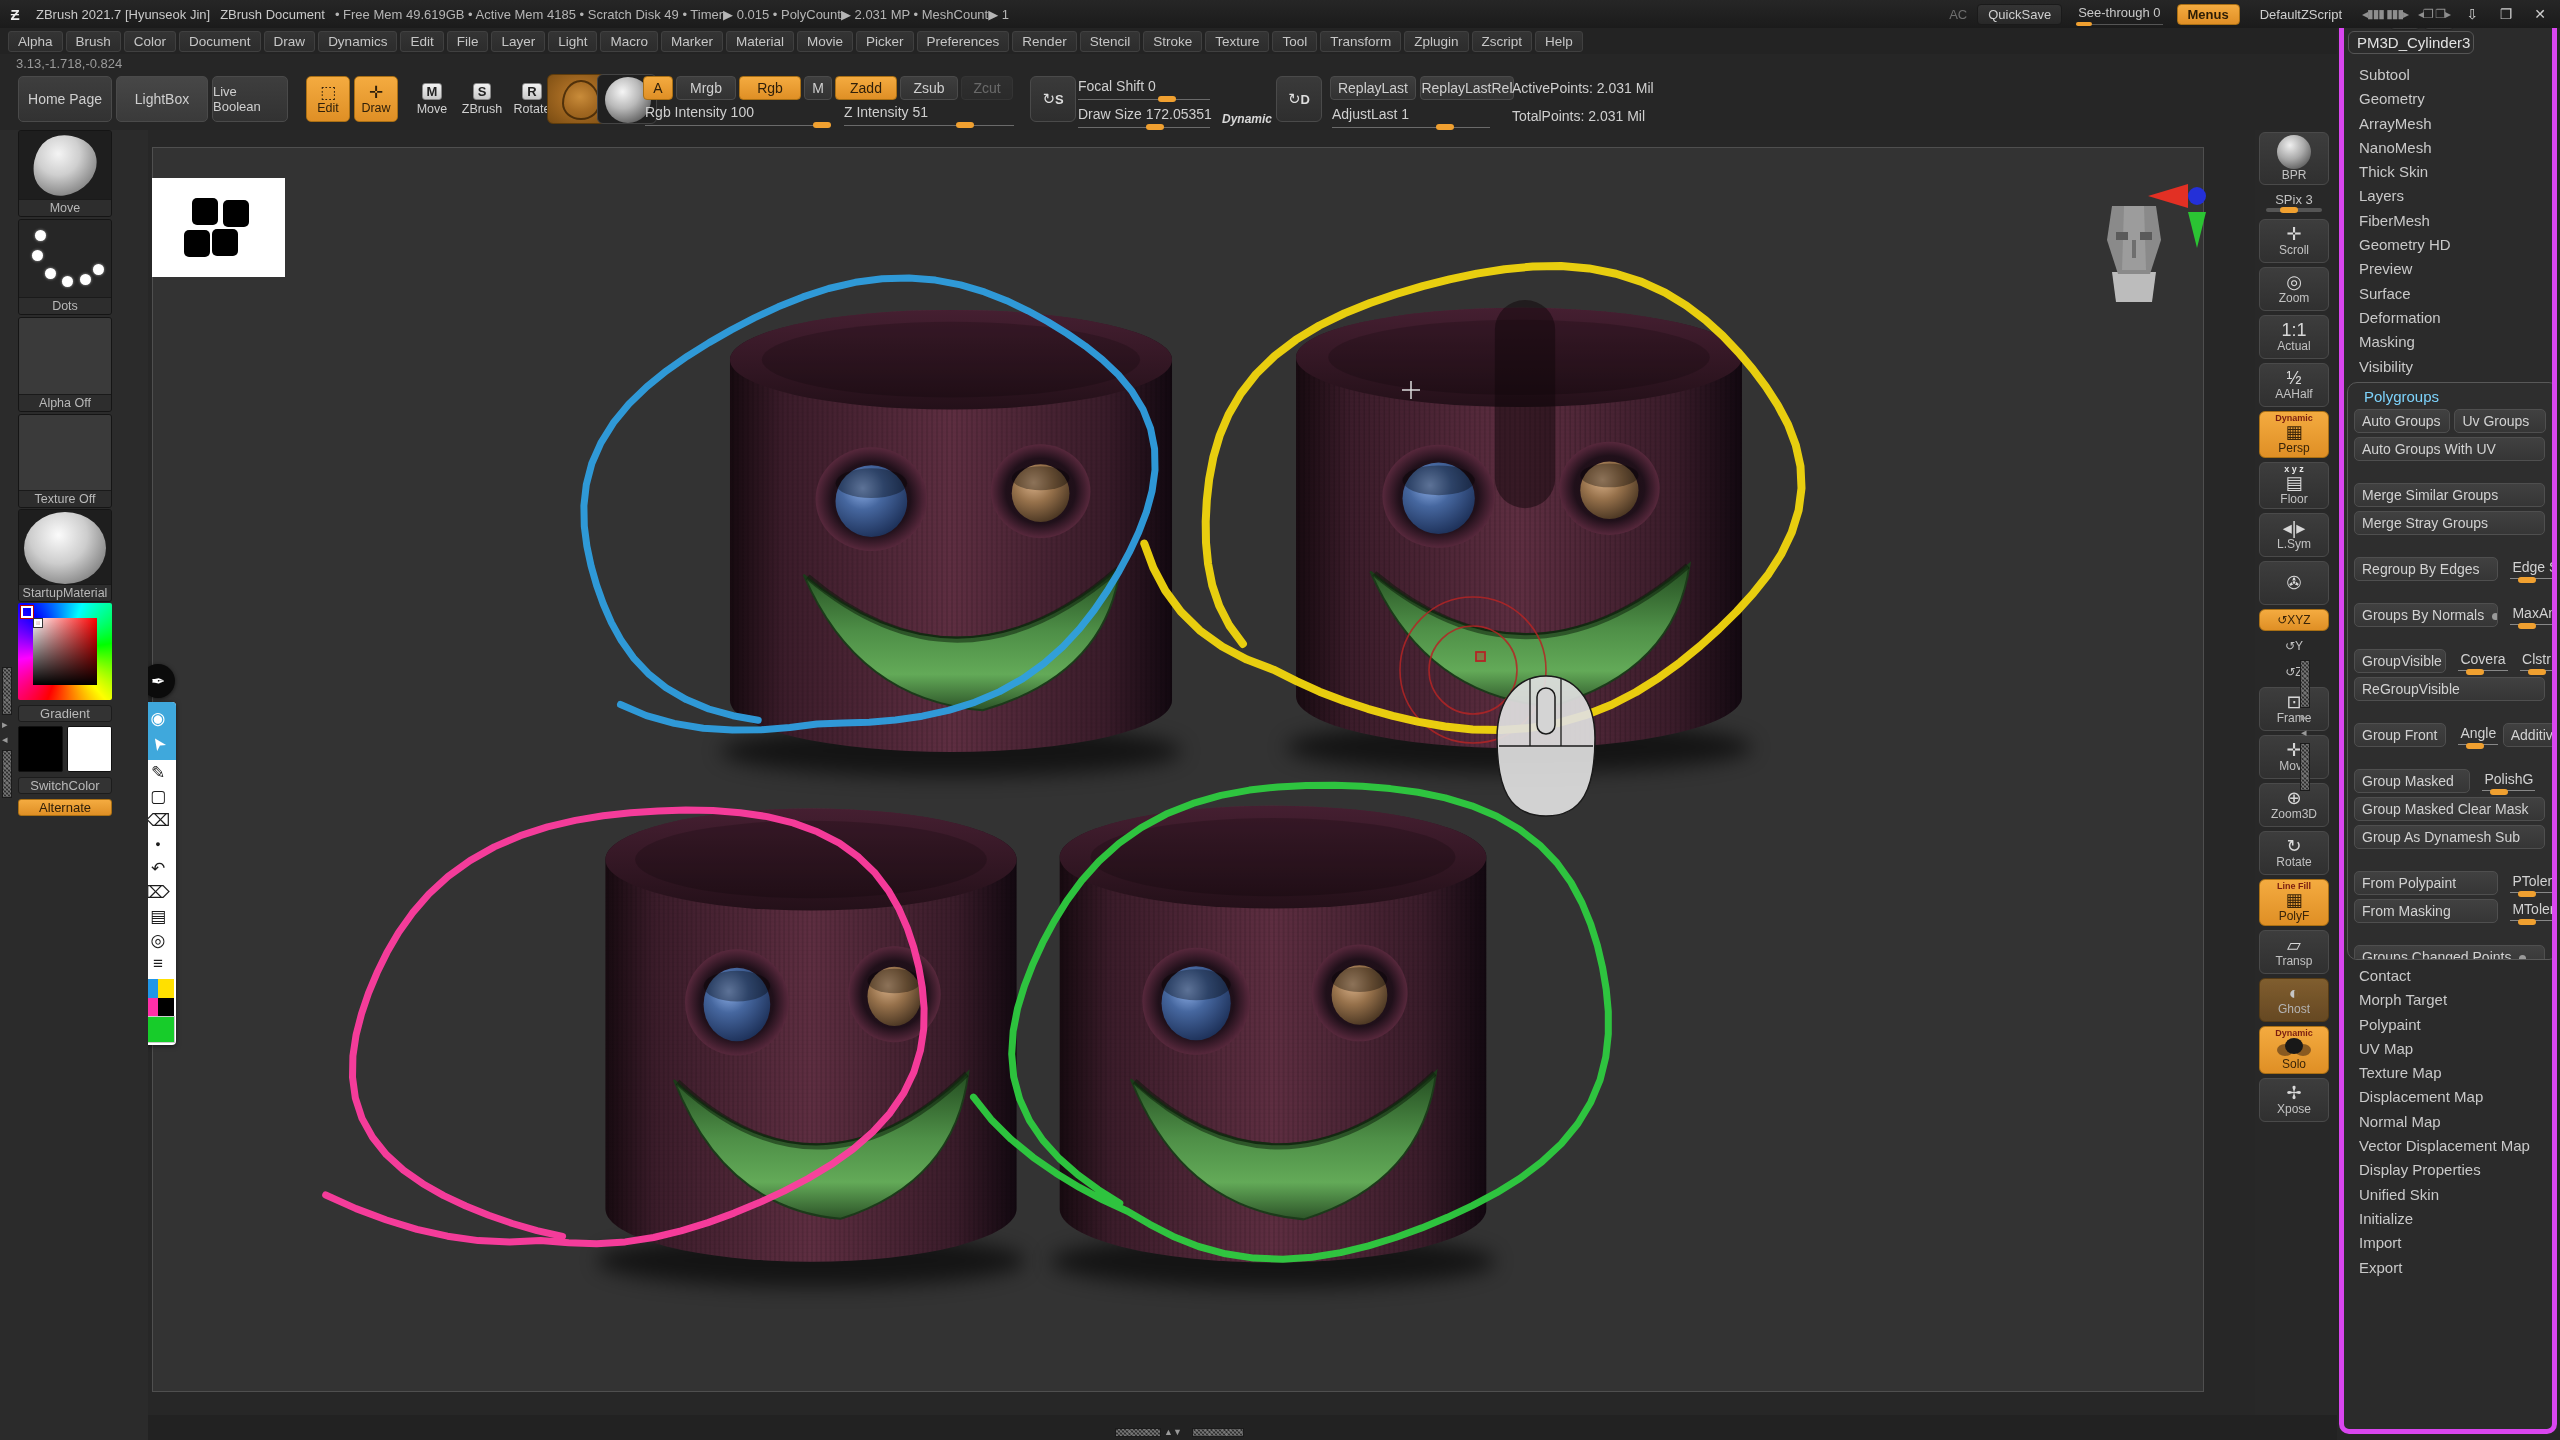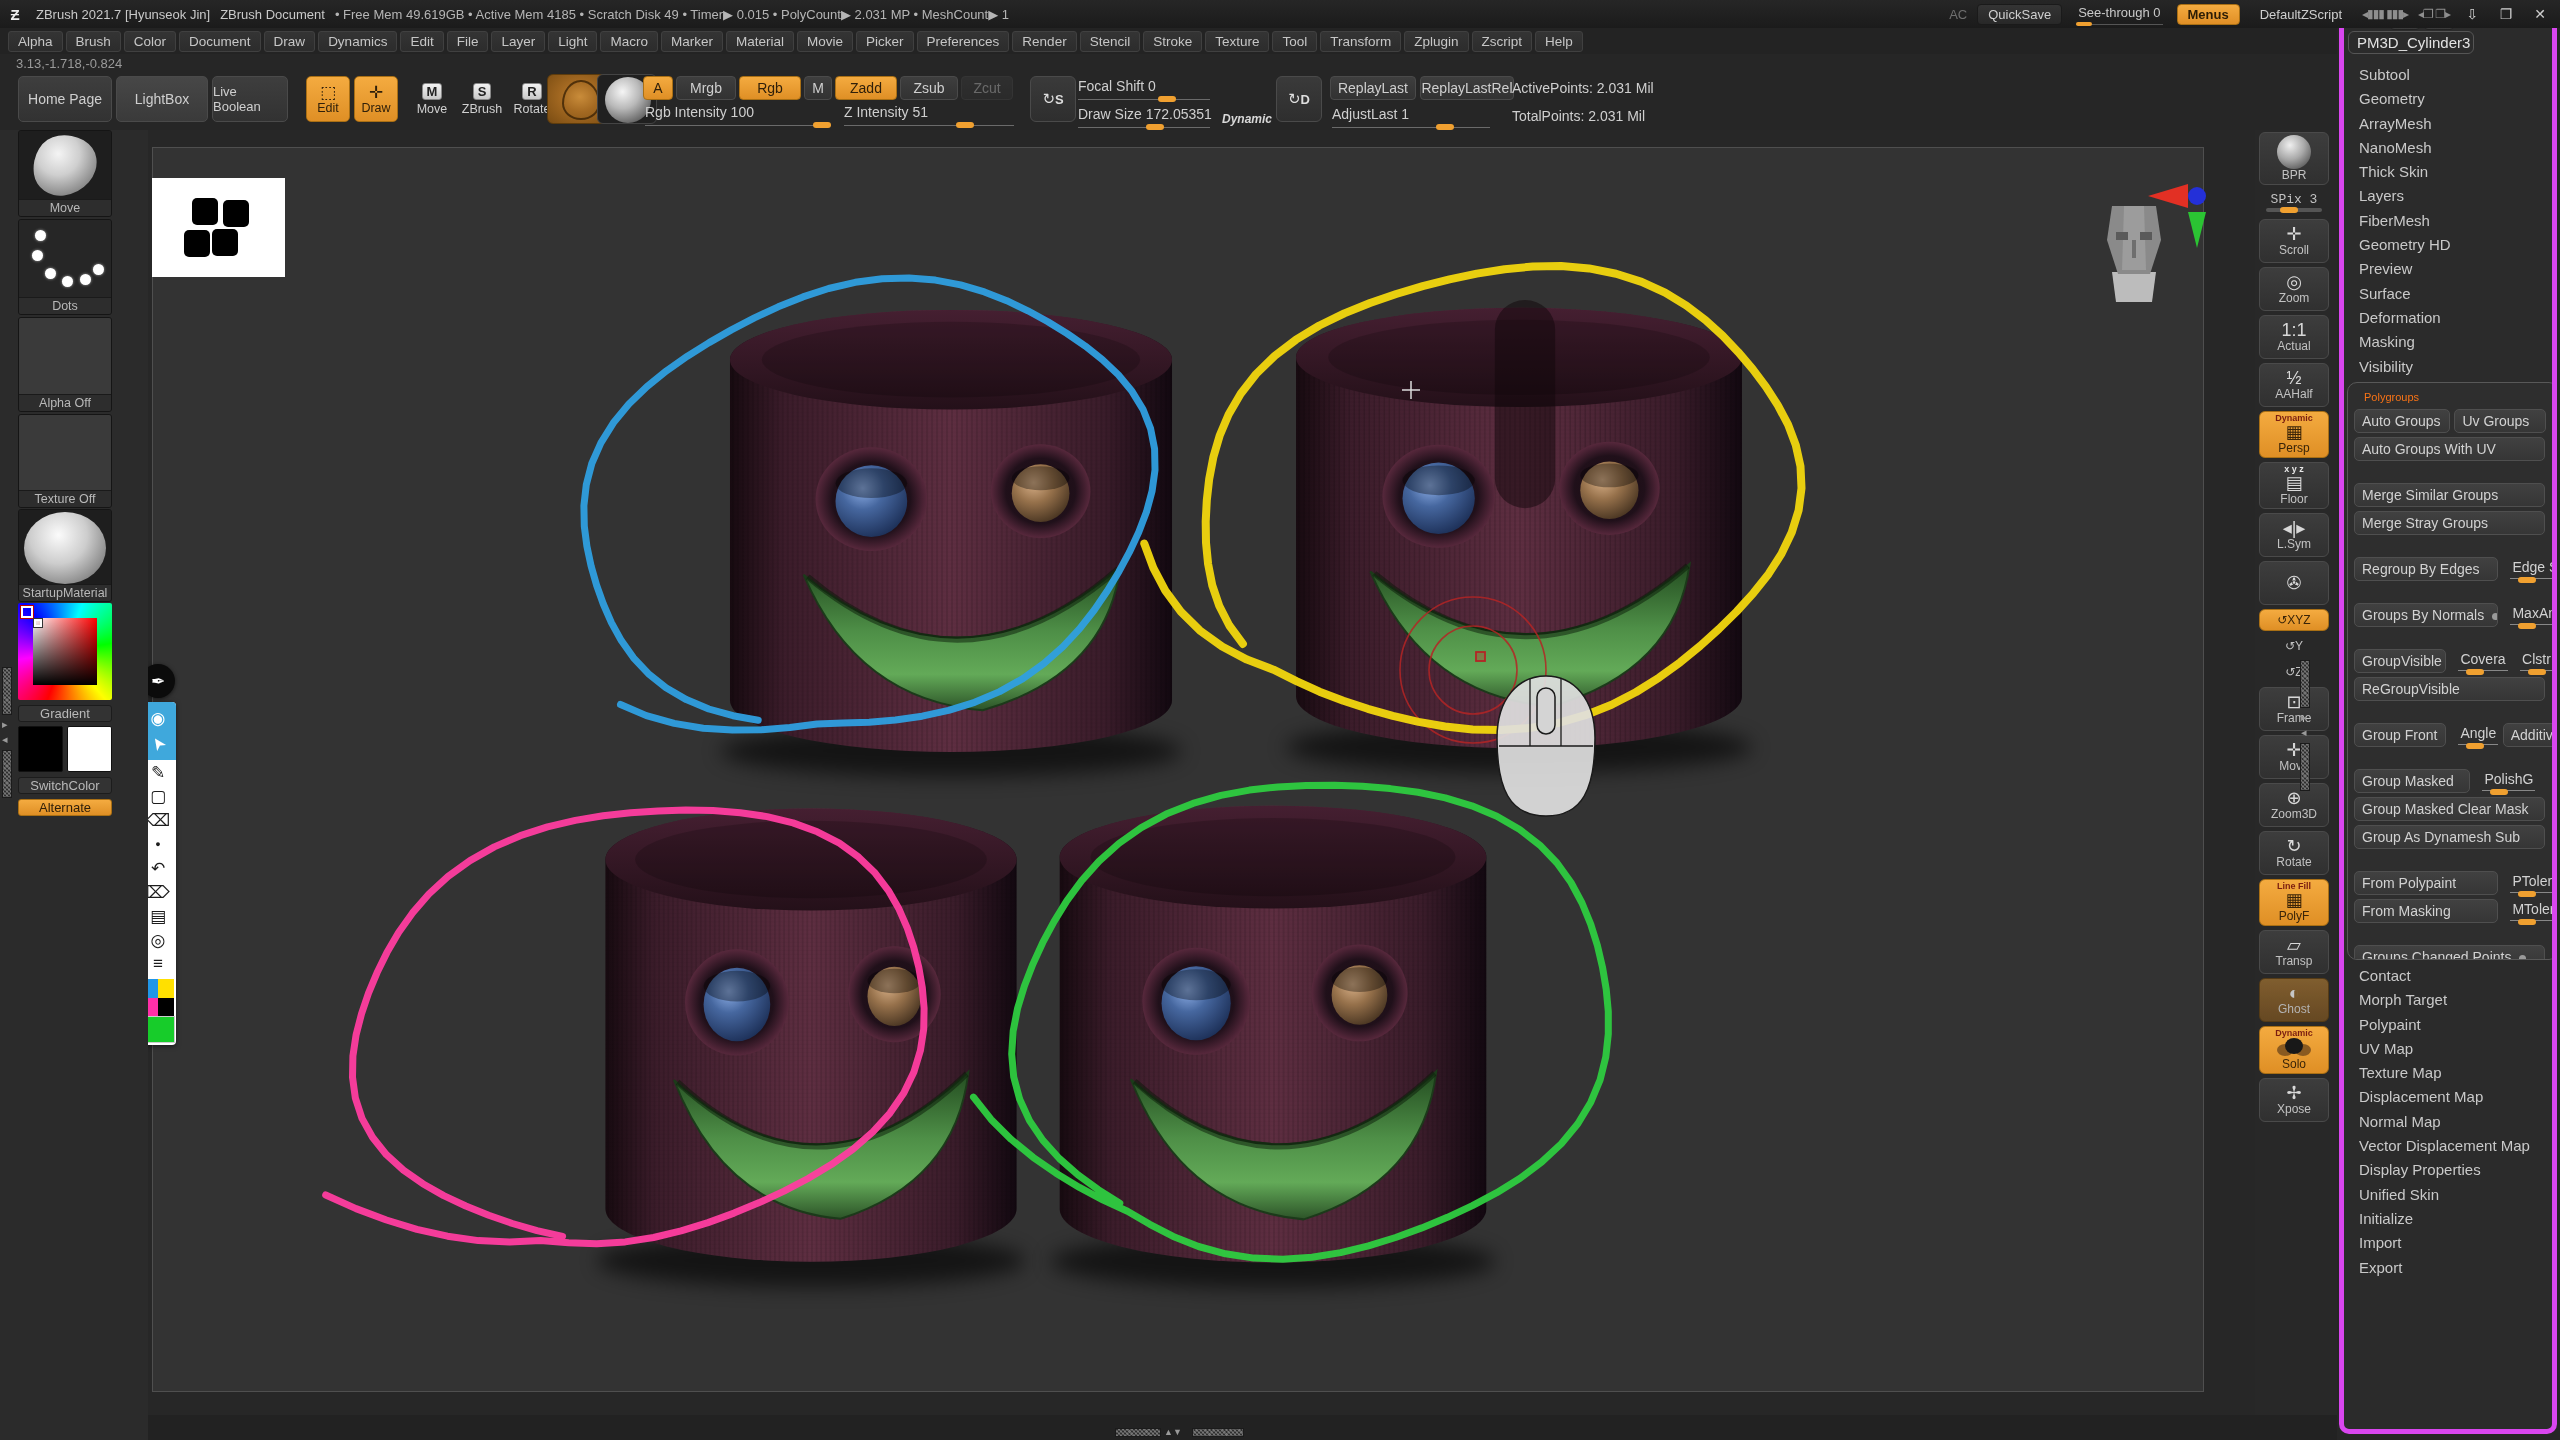--- a/index.html
+++ b/index.html
@@ -114,21 +114,21 @@
     color:#c2c2c2; display:flex; flex-direction:column; align-items:center; justify-content:center; padding:2px 0; min-height:44px;}
   .shelf-btn .glyph { font-size:18px; line-height:19px; color:#d8d8d8;}
   .shelf-btn .lbl { font-size:12px; line-height:13px; white-space:nowrap;}
   .shelf-btn .top { font-size:9px; line-height:9px; color:#e8e8e8; font-weight:bold;}
   .shelf-btn.active { background:linear-gradient(#f4ab40,#df8f25); border-color:#a96f14; color:#3a2408;}
   .shelf-btn.active .glyph,.shelf-btn.active .lbl { color:#3a2408;}
   .shelf-btn.active .top { color:#7a1d10;}
   .shelf-btn.ghost { background:linear-gradient(#8a6430,#6d4c22); border-color:#5a3e14; opacity:.9;}
   .shelf-btn.k-pill,.shelf-btn.k-bare { min-height:22px; padding:1px 0;}
   .shelf-btn.k-bare { background:none; border:none; }
-  .shelf-btn.k-slider { min-height:26px; background:none; border:none;font-family:Liberation Mono, monospace;}
+  .shelf-btn.k-slider { min-height:26px; background:none; border:none;}
   .shelf-btn.k-slider .lbl { font-size:13px;}
   .shelf-btn.k-slider .sl { width:56px; height:4px; border-radius:2px; background:#555; position:relative; margin-top:2px;}
   .shelf-btn.k-slider .sl i { position:absolute; left:14px; top:-1px; width:18px; height:6px; border-radius:3px; background:#f0a030;}
   .sphereic { width:34px; height:34px; border-radius:50%;
     background:radial-gradient(circle at 38% 30%, #efefef, #a9a9a9 45%, #555 85%); }
   .soloic { position:relative; width:34px; height:20px;}
   .soloic i { position:absolute; border-radius:50%;}
   .soloic .b1 { left:0; top:6px; width:16px; height:12px; background:#8a5a20;}
   .soloic .b2 { right:0; top:6px; width:16px; height:12px; background:#8a5a20;}
   .soloic .b3 { left:8px; top:0; width:18px; height:16px; background:#181818;}
@@ -140,21 +140,21 @@
   .tp-headbtns { position:absolute; left:46px; top:6px; display:flex; gap:4px;}
   .tp-headbtns span { width:30px; height:13px; background:linear-gradient(#4a4a4a,#3a3a3a); border:1px solid #222;
     border-radius:4px; color:#bbb; font-size:9px; text-align:center; line-height:11px;}
   .tp-title { position:absolute; left:4px; top:20px; width:126px; border:1px solid #555; border-radius:6px;
     color:#e2e2e2; font-size:15px; padding:2px 8px; white-space:nowrap;}
   .tp-item { display:block; color:#c9c9c9; font-size:15px; line-height:24.3px; padding-left:15px; white-space:nowrap;}
   #tp-list-top { position:absolute; left:0; top:52px; width:216px;}
   #tp-list-bottom { position:absolute; left:0; top:953px; width:216px;}
   #pg-box { position:absolute; left:3px; top:371px; width:212px; height:578px; border:1px solid #585858; border-radius:10px;
     background:#2e2e2e; overflow:hidden; padding:4px 0 0 6px;}
-  .pg-header { color:#f97316; font-size:11px; padding-left:10px; line-height:20px;}
+  .pg-header { color:#7dd3fc; font-size:15px; padding-left:10px; line-height:20px;}
   .pg-row { position:relative; height:26px; margin-top:2px; white-space:nowrap;}
   .pg-row.gap { margin-top:20px; }
   .pgbtn { display:inline-block; vertical-align:top; height:24px; line-height:22px; background:linear-gradient(#414141,#363636);
     border:1px solid #4f4f4f; border-radius:5px; color:#d2d2d2; font-size:14px; padding:0 7px; overflow:hidden; white-space:nowrap;}
   .pgbtn .rdot { display:inline-block; width:7px; height:7px; border-radius:50%; background:#9a9a9a; margin-left:8px; vertical-align:middle;}
   .mini-sl { display:inline-block; position:relative; color:#d2d2d2; font-size:14px; margin-left:8px; vertical-align:top; line-height:20px;}
   .mini-sl u { text-decoration:none; border-bottom:1px solid #888; padding:0 2px 1px 2px; display:inline-block;}
   .mini-sl i { position:absolute; left:8px; bottom:-4px; width:18px; height:6px; border-radius:3px; background:#f0a030;}
 
   #bottombar { position:absolute; left:0; top:1415px; width:2337px; height:25px; background:#222; z-index:11; }

